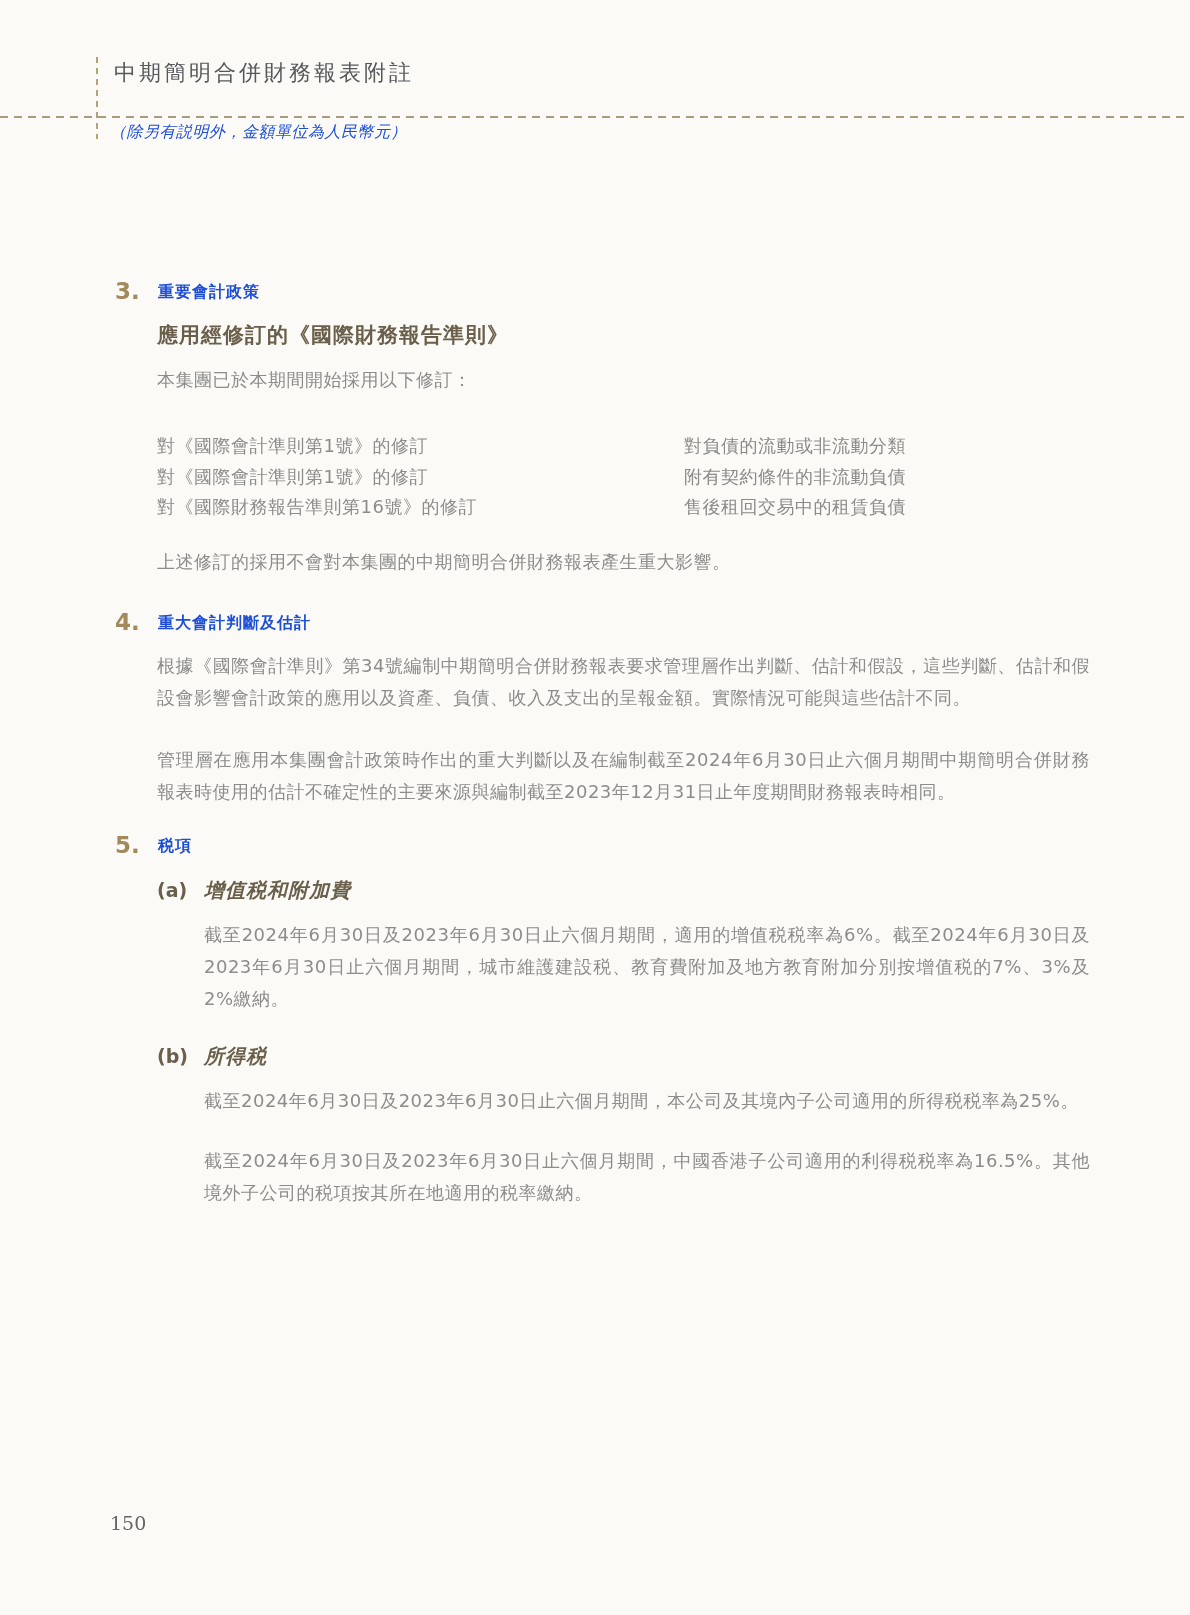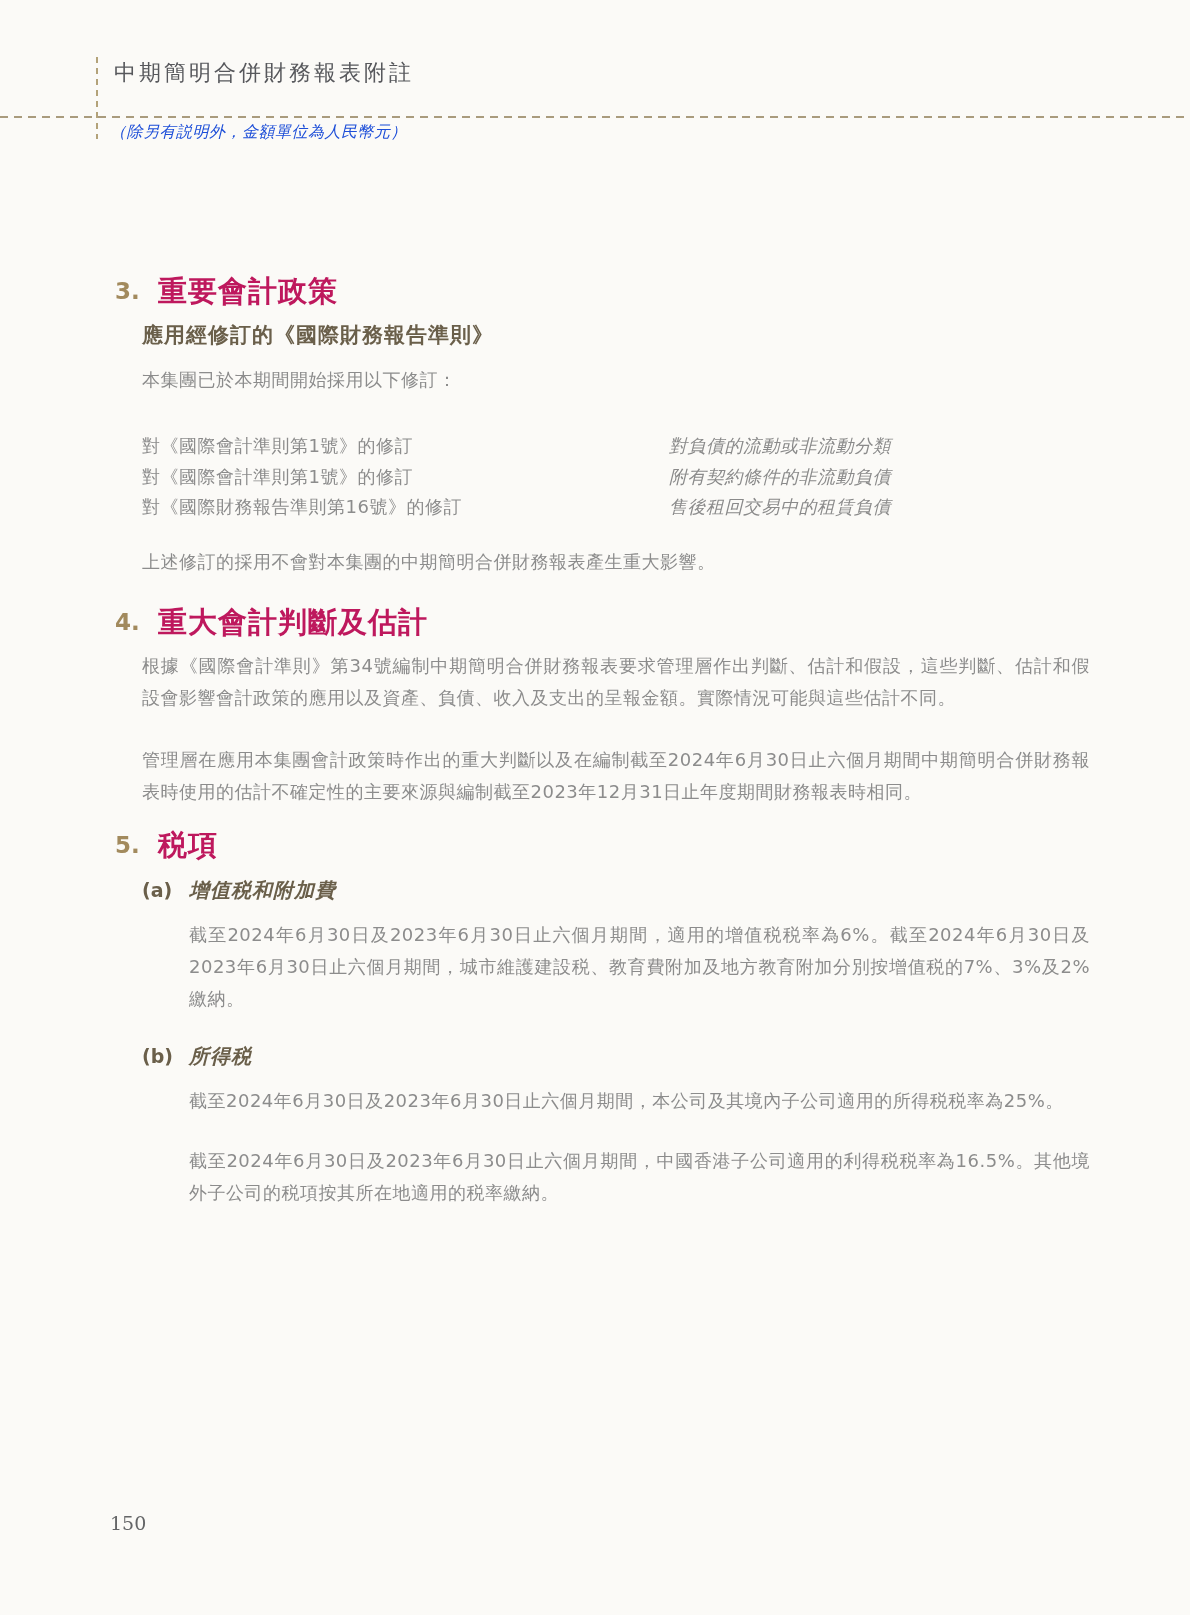--- a/index.html
+++ b/index.html
@@ -31,41 +31,41 @@
     position: absolute; left: 110px; top: 122px;
     font-family: "DejaVu Serif", serif; font-style: italic;
     font-size: 16px; color: #1d4ed8; letter-spacing: 0.5px;
   }
   
   .content { position: absolute; left: 115px; right: 100px; top: 278px; }
   .sec-head { display: flex; line-height: 27px; }
   .sec-num {
     flex: 0 0 43px; font-weight: bold; font-size: 23px; color: #a28a5d;
   }
-  .sec-title { font-weight: bold; font-size: 29px; color: #be185d; letter-spacing: 1px; }
-  .sec-body { margin-left: 27px; }
+  .sec-title { font-weight: bold; font-size: 16px; color: #1d4ed8; letter-spacing: 1px; }
+  .sec-body { margin-left: 42px; }
 
   .subheading {
     margin: 16px 0 0 0; font-size: 21px; font-weight: bold;
     color: #6a5f4a; letter-spacing: 1px; line-height: 28px;
   }
   .body-text {
     margin: 0; font-size: 18px; color: #8c8c8c;
     line-height: 32px; letter-spacing: 0.5px;
     text-align: justify;
   }
   .intro { margin-top: 16px; line-height: 30px; }
 
   .amendments { margin-top: 36px; }
   .amend-row { display: flex; line-height: 30.5px; }
   .amend-left {
     flex: 0 0 527px; font-size: 18px; color: #8c8c8c; letter-spacing: 0.5px;
   }
   .amend-right {
-    font-family: "DejaVu Serif", serif; font-style: italic;
+    font-family: "DejaVu Serif", serif; 
     font-size: 18px; color: #8a8a8a; letter-spacing: 0.5px;
   }
   .closing { margin-top: 24px; line-height: 30px; }
 
   .section-gap { margin-top: 32px; }
   .para1 { margin-top: 14px; }
   .para-next { margin-top: 30px; }
   .sec5-gap { margin-top: 24px; }
 
   .subsec { margin-top: 18px; }

